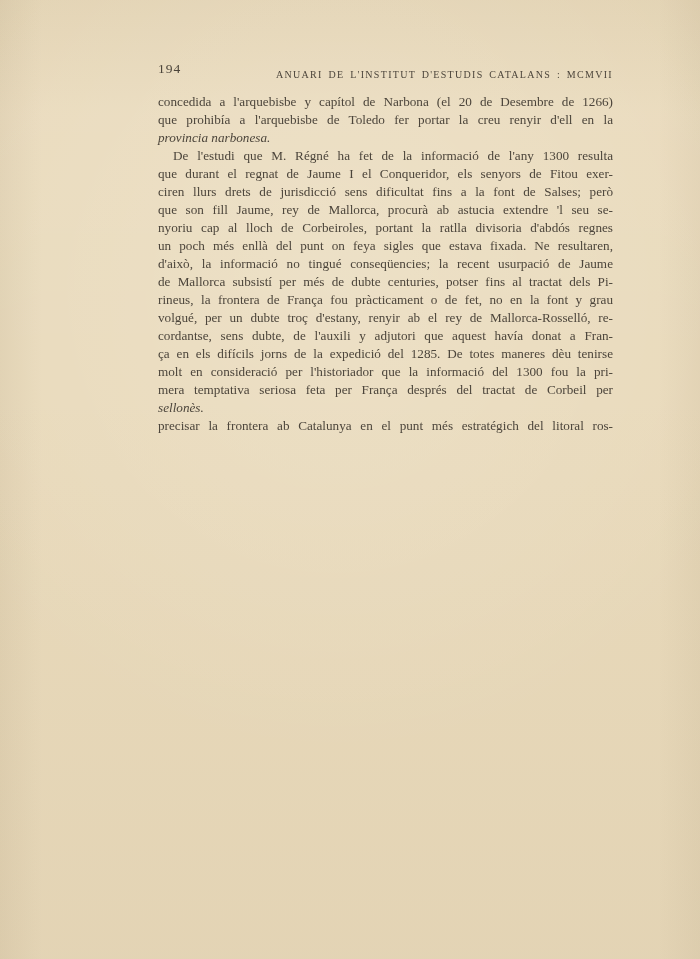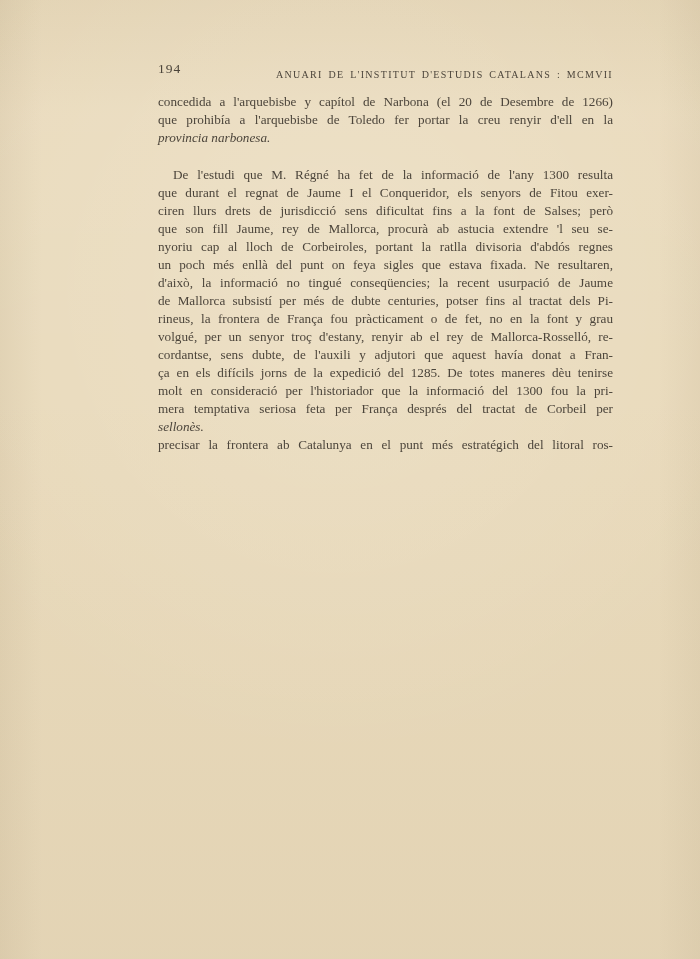--- a/index.html
+++ b/index.html
@@ -59,21 +59,20 @@
     text-align: justify;
     text-align-last: justify;
     white-space: normal;
   }
   .text-line.para-end {
     text-align-last: left;
     font-style: italic;
   }
   .text-line.indented {
     text-indent: 15px;
-    margin-top: 19px;
   }
 </style>
 </head>
 <body style="--paper: #e9dabb; --ink: #4c453b;">
 
 <div class="paper-texture"></div>
 
 <div class="page-header">
   <span class="page-number">194</span>
   <span class="running-title">ANUARI DE L'INSTITUT D'ESTUDIS CATALANS : MCMVII</span>
@@ -85,20 +84,20 @@
     <div class="text-line para-end">provincia narbonesa.</div>
     <div class="text-line indented">De l'estudi que M. Régné ha fet de la informació de l'any 1300 resulta</div>
     <div class="text-line">que durant el regnat de Jaume I el Conqueridor, els senyors de Fitou exer-</div>
     <div class="text-line">ciren llurs drets de jurisdicció sens dificultat fins a la font de Salses; però</div>
     <div class="text-line">que son fill Jaume, rey de Mallorca, procurà ab astucia extendre 'l seu se-</div>
     <div class="text-line">nyoriu cap al lloch de Corbeiroles, portant la ratlla divisoria d'abdós regnes</div>
     <div class="text-line">un poch més enllà del punt on feya sigles que estava fixada. Ne resultaren,</div>
     <div class="text-line">d'això, la informació no tingué conseqüencies; la recent usurpació de Jaume</div>
     <div class="text-line">de Mallorca subsistí per més de dubte centuries, potser fins al tractat dels Pi-</div>
     <div class="text-line">rineus, la frontera de França fou pràcticament o de fet, no en la font y grau</div>
-    <div class="text-line">volgué, per un senyor troç d'estany, renyir ab el rey de Mallorca-Rosselló, re-</div>
+    <div class="text-line">volgué, per un dubte troç d'estany, renyir ab el rey de Mallorca-Rosselló, re-</div>
     <div class="text-line">cordantse, sens dubte, de l'auxili y adjutori que aquest havía donat a Fran-</div>
     <div class="text-line">ça en els difícils jorns de la expedició del 1285. De totes maneres dèu tenirse</div>
     <div class="text-line">molt en consideració per l'historiador que la informació del 1300 fou la pri-</div>
     <div class="text-line">mera temptativa seriosa feta per França després del tractat de Corbeil per</div>
     <div class="text-line para-end">sellonès.</div>
     <div class="text-line">precisar la frontera ab Catalunya en el punt més estratégich del litoral ros-</div>
   </div>
 
 </body></html>

